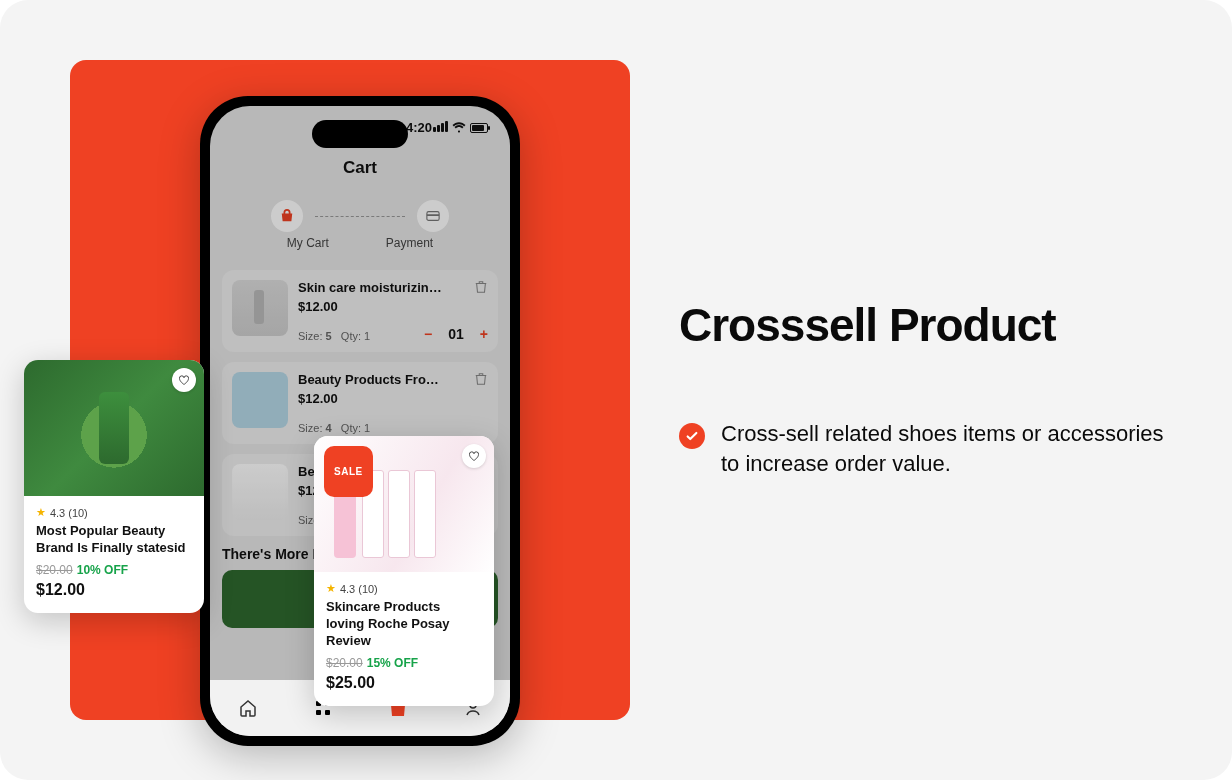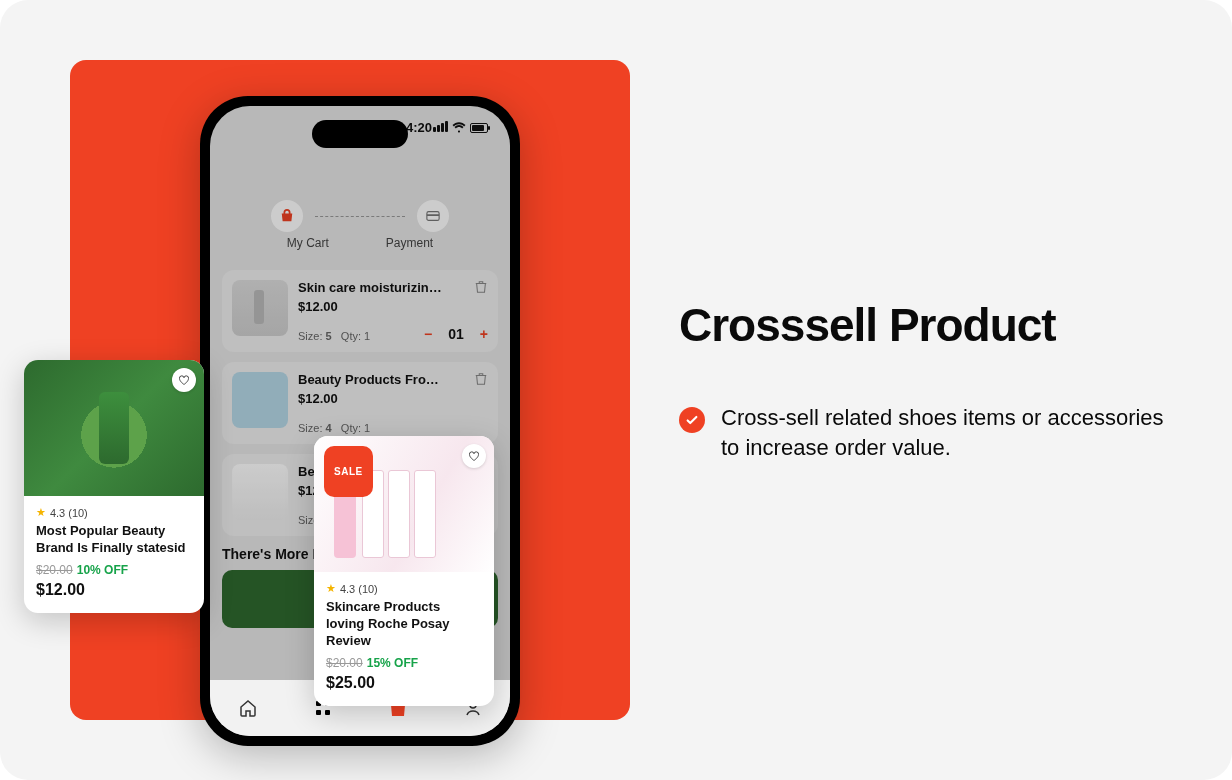--- a/index.html
+++ b/index.html
@@ -2,21 +2,21 @@
 <html><head>
 <meta charset="utf-8">
 <style>
   * { box-sizing: border-box; margin: 0; padding: 0; }
   body { font-family: -apple-system, BlinkMacSystemFont, "Segoe UI", Helvetica, Arial, sans-serif; background: #fff; }
   .canvas { width: 1232px; height: 780px; background: #f4f4f4; border-radius: 28px; position: relative; overflow: hidden; margin: 0; }
 
   
   .right { position: absolute; left: 679px; top: 300px; width: 490px; }
   .headline { font-size: 46px; font-weight: 700; letter-spacing: -1px; color: #0a0a0a; line-height: 1.1; }
-  .bullet-row { display: flex; align-items: flex-start; gap: 16px; margin-top: 52px; }
+  .bullet-row { display: flex; align-items: flex-start; gap: 16px; margin-top: 68px; }
   .check { width: 26px; height: 26px; border-radius: 50%; background: #ef4123; flex: none; display: flex; align-items: center; justify-content: center; margin-top: 4px; }
   .check svg { width: 14px; height: 14px; }
   .bullet-text { font-size: 22px; line-height: 1.4; color: #0a0a0a; }
 
   
   .stage { position: absolute; left: 70px; top: 60px; width: 560px; height: 660px; background: #ef4123; border-radius: 16px; }
   .phone { position: absolute; left: 130px; top: 36px; width: 320px; height: 650px; background: #000; border-radius: 48px; padding: 10px; box-shadow: 0 10px 40px rgba(0,0,0,.25); }
   .screen { width: 100%; height: 100%; background: #e7e7e7; border-radius: 40px; position: relative; overflow: hidden; }
   .pill { position: absolute; top: 14px; left: 50%; transform: translateX(-50%); width: 96px; height: 28px; background: #000; border-radius: 16px; }
   .status { position: absolute; top: 14px; left: 0; right: 0; display: flex; justify-content: flex-end; padding: 0 22px; font-size: 13px; font-weight: 600; color: #111; }
@@ -112,20 +112,21 @@
             <span class="bars"><span class="b1"></span><span class="b2"></span><span class="b3"></span><span class="b4"></span></span>
             <svg width="14" height="11" viewBox="0 0 14 11">
                 <path d="M7 10.5c.6 0 1-.4 1-1s-.4-1-1-1-1 .4-1 1 .4 1 1 1zM2.5 5C3.7 3.8 5.3 3 7 3s3.3.8 4.5 2l-1.4 1.4C9.3 5.6 8.2 5 7 5s-2.3.6-3.1 1.4L2.5 5zM.5 3C2.2 1.3 4.5.2 7 .2S11.8 1.3 13.5 3l-1.4 1.4C10.8 3.1 9 2.2 7 2.2S3.2 3.1 1.9 4.4L.5 3z" fill="#111"></path>
               </svg>
             <span class="batt">
                 <i></i>
               </span>
           </span>
         </div>
         <div class="pill"></div>
+        <div class="app-title">Cart</div>
 
         <div class="steps">
           <div class="step">
             <svg width="14" height="14" viewBox="0 0 16 16">
                 <path d="M4 5V4a4 4 0 018 0v1h2l-1 9H3L2 5h2zm2 0h4V4a2 2 0 00-4 0v1z" fill="#ef4123"></path>
               </svg>
           </div>
           <div class="dashed"></div>
           <div class="step">
             <svg width="14" height="14" viewBox="0 0 16 16">

